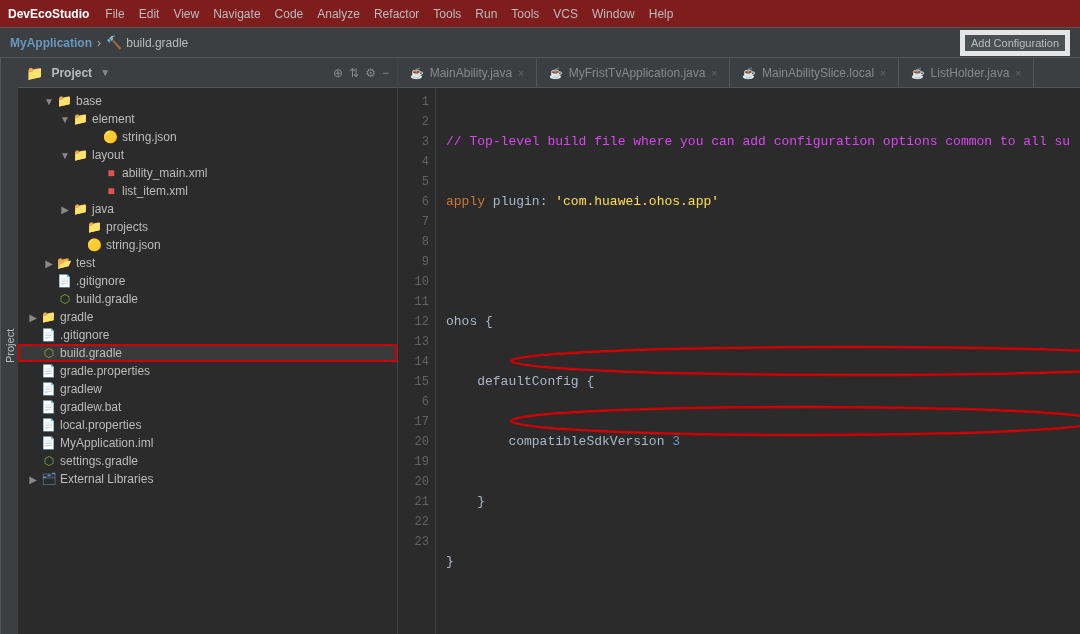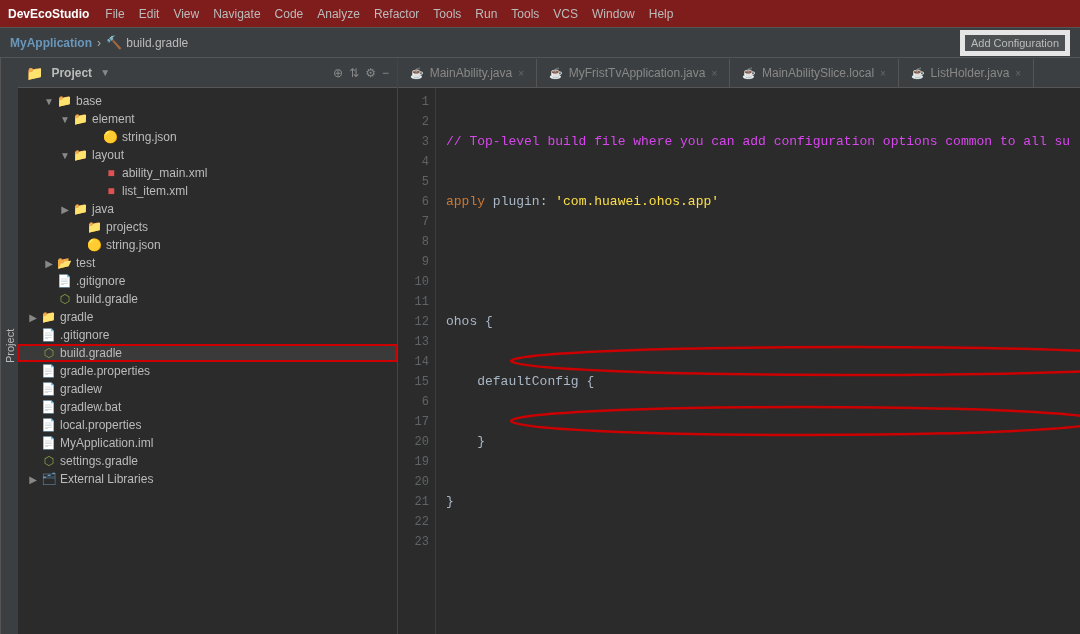--- a/index.html
+++ b/index.html
@@ -316,20 +316,21 @@
         <div>21</div>
           <div>22</div>
           <div>23</div>
       </div>
       <div id="code-content" style="position:relative;">
         <div><span class="comment">// Top-level build file where you can add configuration options common to all su</span></div>
         <div><span class="kw">apply</span> <span class="plain">plugin: </span><span class="str">'com.huawei.ohos.app'</span></div>
         <div>&nbsp;</div>
         <div><span class="plain">ohos {</span></div>
         <div><span class="plain">    defaultConfig {</span></div>
+        <div><span class="plain">        compatibleSdkVersion </span><span class="num">3</span></div>
         <div><span class="plain">    }</span></div>
         <div><span class="plain">}</span></div>
         
         
         
         
         
         
         
         

